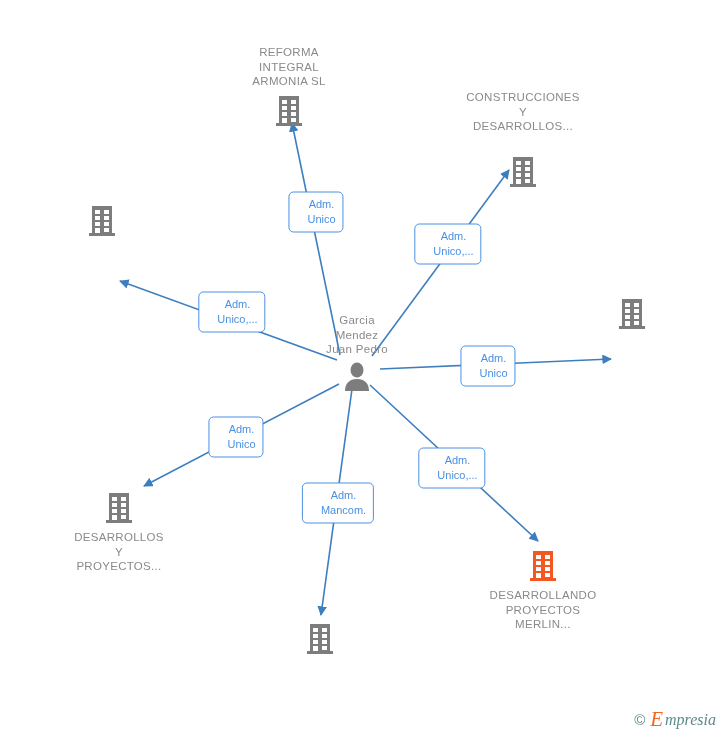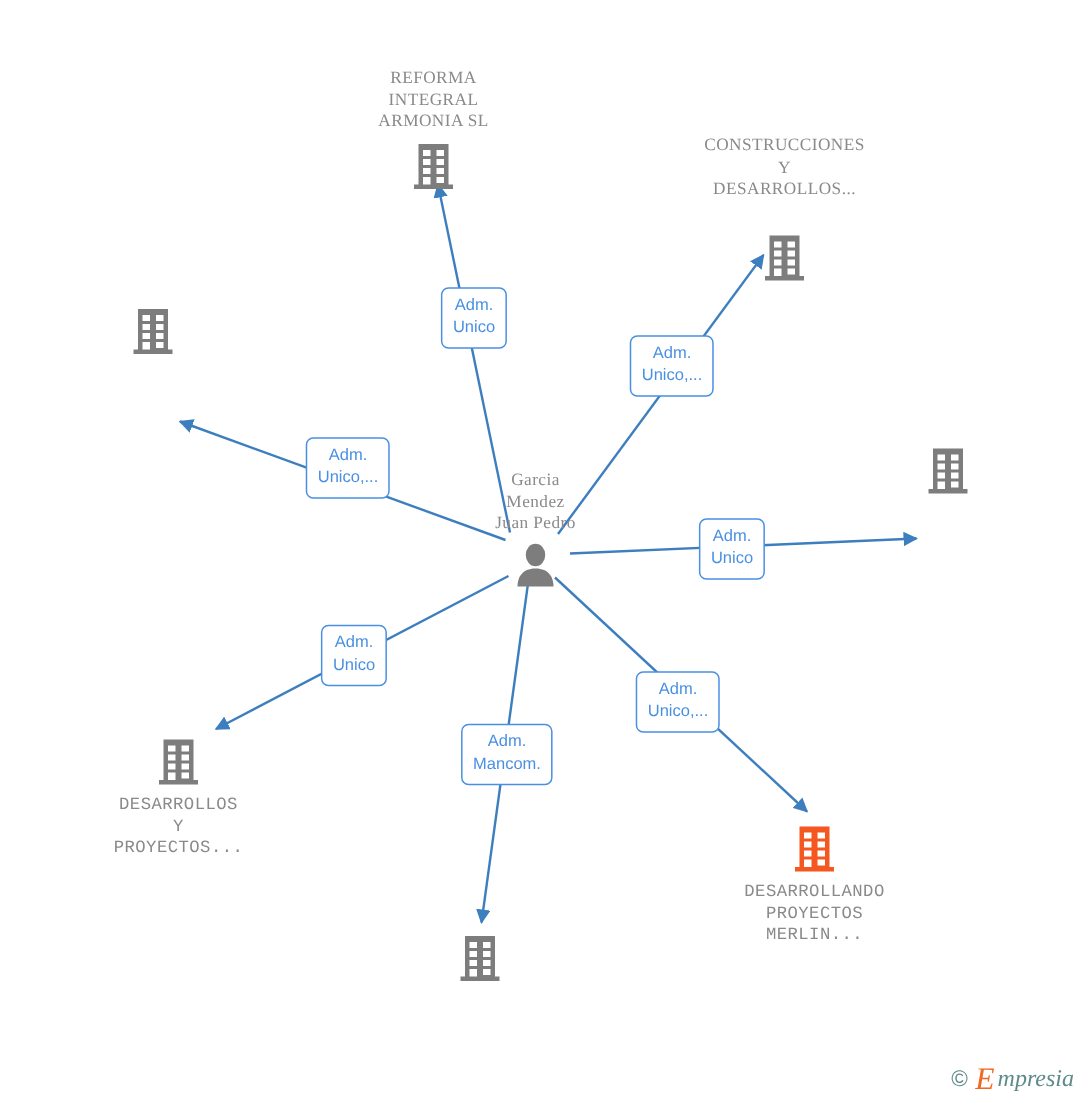--- a/index.html
+++ b/index.html
@@ -37,34 +37,34 @@
     font-size: 11.5px;
     line-height: 14.5px;
     color: #8a8a8a;
     letter-spacing: 0.3px;
     white-space: pre-line;
   }
   .node-icon {
     display: block;
     line-height: 0;
   }
-  .node.label-top .node-label { margin-bottom: 5px; font-family: Liberation Serif, serif; }
-  .node.label-bottom .node-label { margin-top: 5px; font-family: Liberation Mono, monospace; }
+  .node.label-top .node-label { margin-bottom: 5px; }
+  .node.label-bottom .node-label { margin-top: 5px; }
 
   .edge-label {
     position: absolute;
     box-sizing: border-box;
     border: 1.3px solid #4a90e2;
     border-radius: 5px;
     background: #ffffff;
     color: #4a90e2;
     font-size: 11px;
     line-height: 15px;
     text-align: center;
-    padding: 4px 7px 5px 7px;
+    padding: 4px 7px 5px 18px;
     white-space: pre-line;
     transform: translate(-50%, -50%);
   }
 
   #watermark {
     position: absolute;
     right: 12px;
     bottom: 10px;
     display: flex;
     align-items: center;

